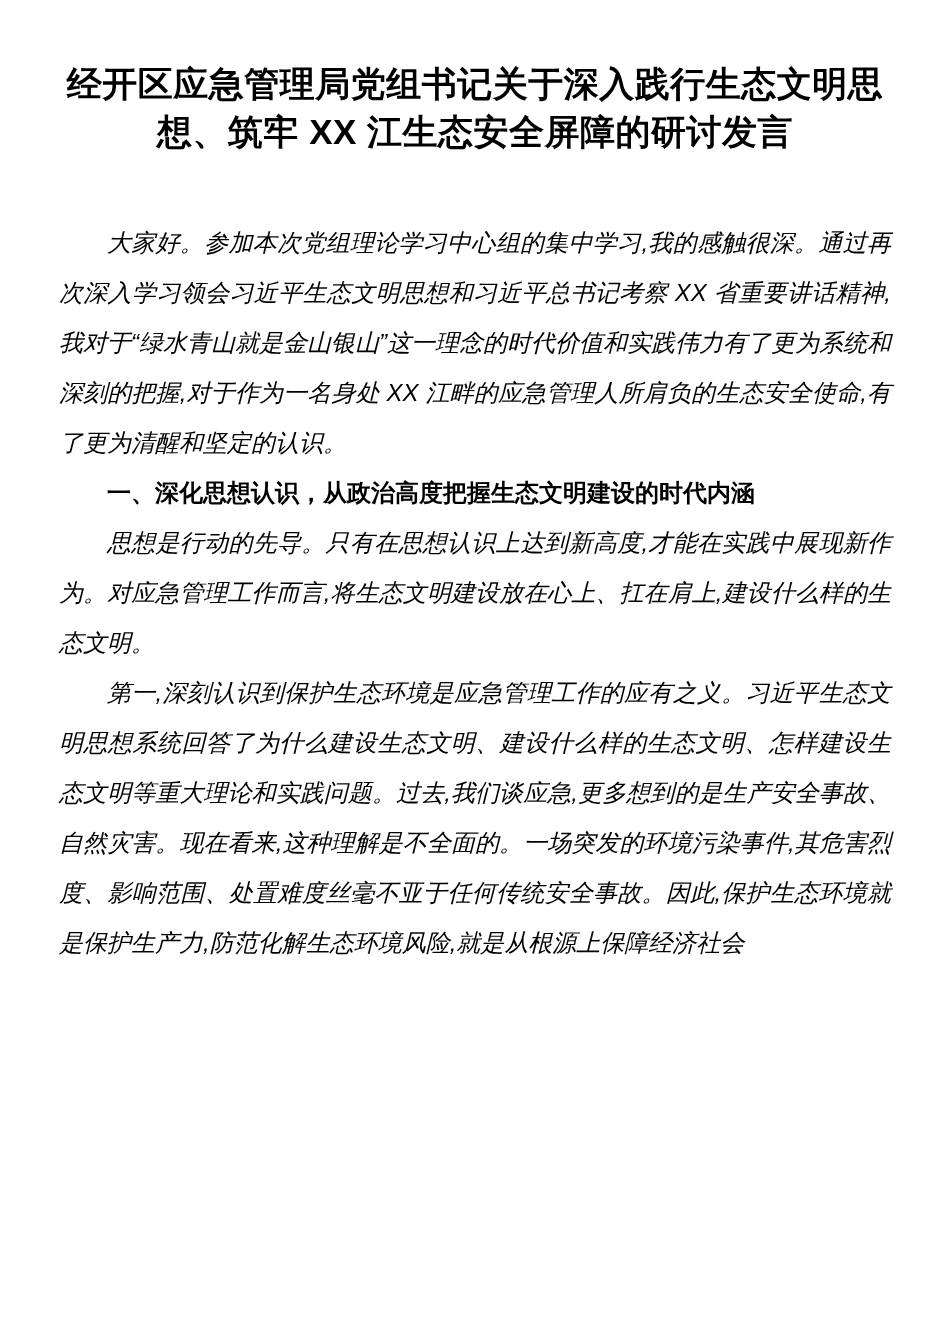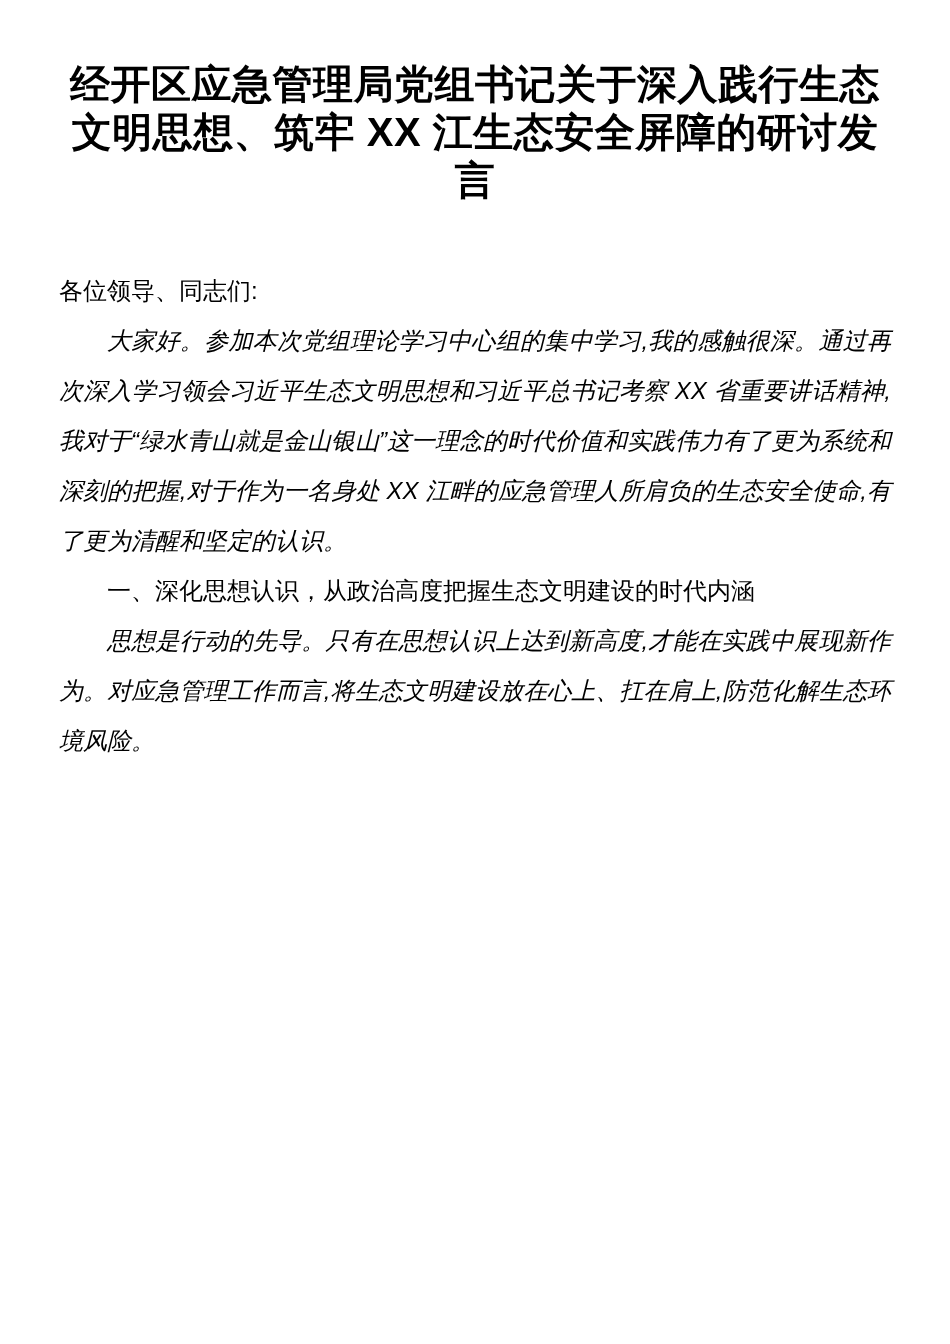--- a/index.html
+++ b/index.html
@@ -17,21 +17,21 @@
   .page {
     box-sizing: border-box;
     width: 950px;
     height: 1344px;
     padding: 0 59px;
     background: #ffffff;
   }
   .doc-title {
     margin: 0;
     padding-top: 60px;
-    font-size: 40px;
+    font-size: 35px;
     line-height: 48px;
     font-weight: bold;
     text-align: center;
     letter-spacing: 0.5px;
   }
   .content {
     margin-top: 62px;
     font-size: 24px;
     line-height: 50px;
     text-align: justify;
@@ -42,33 +42,33 @@
   }
   .para {
     text-indent: 2em;
     font-style: italic;
   }
   .salutation {
     text-indent: 0;
   }
   .section-heading {
     text-indent: 2em;
-    font-weight: normal;
+    font-weight: bold;
   }
 </style>
 </head>
 <body>
 
 <div class="page">
   <h1 class="doc-title">经开区应急管理局党组书记关于深入践行生态文明思想、筑牢 XX 江生态安全屏障的研讨发言</h1>
 
   <div class="content">
-    <p class="salutation">各位领导、同志们:</p>
 
     <p class="para">大家好。参加本次党组理论学习中心组的集中学习,我的感触很深。通过再次深入学习领会习近平生态文明思想和习近平总书记考察 XX 省重要讲话精神,我对于“绿水青山就是金山银山”这一理念的时代价值和实践伟力有了更为系统和深刻的把握,对于作为一名身处 XX 江畔的应急管理人所肩负的生态安全使命,有了更为清醒和坚定的认识。</p>
 
 
     <p class="section-heading">一、深化思想认识，从政治高度把握生态文明建设的时代内涵</p>
 
-    <p class="para">思想是行动的先导。只有在思想认识上达到新高度,才能在实践中展现新作为。对应急管理工作而言,将生态文明建设放在心上、扛在肩上,防范化解生态环境风险。</p>
+    <p class="para">思想是行动的先导。只有在思想认识上达到新高度,才能在实践中展现新作为。对应急管理工作而言,将生态文明建设放在心上、扛在肩上,建设什么样的生态文明。</p>
 
+    <p class="para">第一,深刻认识到保护生态环境是应急管理工作的应有之义。习近平生态文明思想系统回答了为什么建设生态文明、建设什么样的生态文明、怎样建设生态文明等重大理论和实践问题。过去,我们谈应急,更多想到的是生产安全事故、自然灾害。现在看来,这种理解是不全面的。一场突发的环境污染事件,其危害烈度、影响范围、处置难度丝毫不亚于任何传统安全事故。因此,保护生态环境就是保护生产力,防范化解生态环境风险,就是从根源上保障经济社会</p>
   </div>
 </div>
 
 </body></html>

